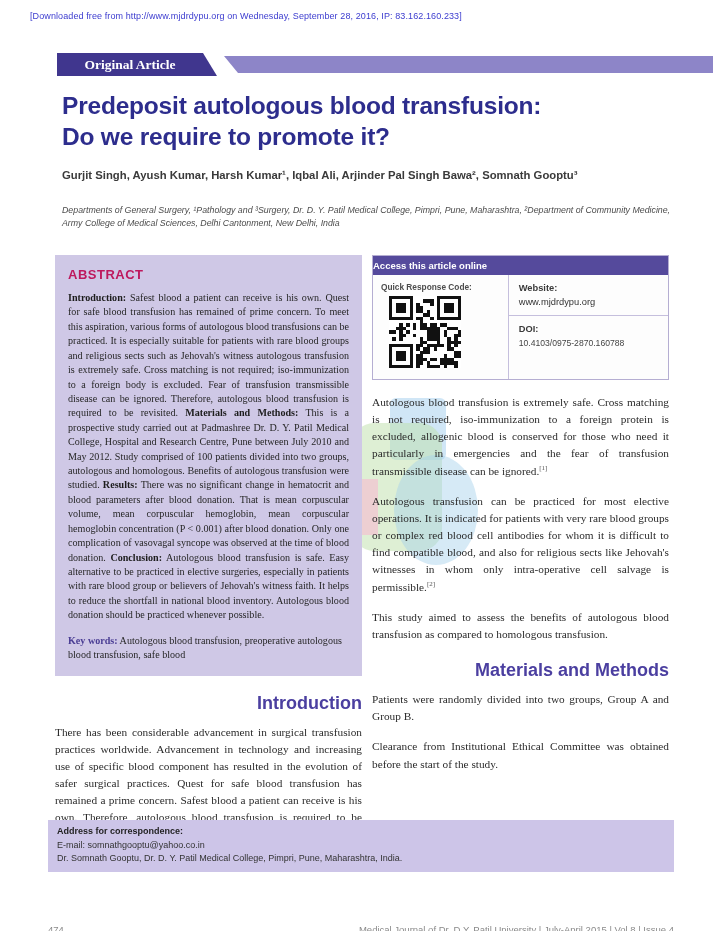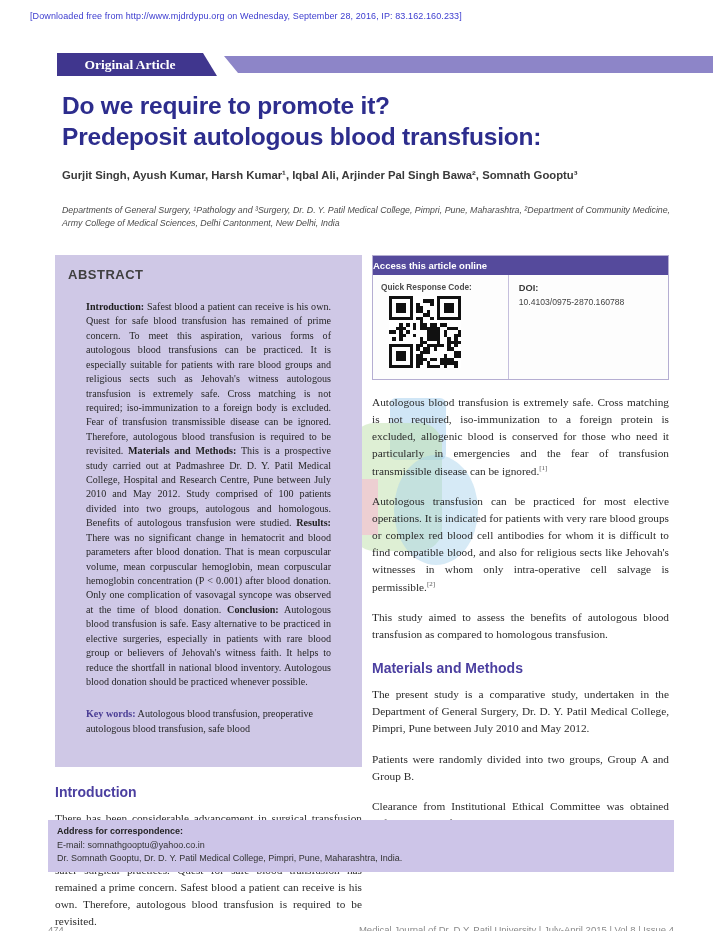--- a/index.html
+++ b/index.html
@@ -35,29 +35,29 @@
   .wm-pink{left:6px;top:86px;width:40px;height:56px;background:rgba(246,185,208,.6);}
   .wm-blue-circle{left:62px;top:62px;width:84px;height:110px;background:rgba(165,208,236,.45);border-radius:50%;}
 
   
   .leftcol{position:absolute;left:55px;top:255px;width:307px;z-index:1;}
   .rightcol{position:absolute;left:372px;top:255px;width:297px;z-index:1;}
 
   
   .abstract{background:#cfc8e6;padding:12px 13px 13px 13px;box-sizing:border-box;}
   .abstract h2{margin:0 0 9px 0;font-family:"Liberation Sans",sans-serif;font-size:13px;
-               letter-spacing:.5px;color:#404040;}
-  .abstract p{margin:18px;font-size:10.1px;line-height:1.43;text-align:justify;color:#262626;}
+               letter-spacing:.5px;color:#be185d;}
+  .abstract p{margin:0;font-size:10.1px;line-height:1.43;text-align:justify;color:#262626;}
   .abstract .kw{margin-top:11px;text-align:left;}
   .runin{font-weight:bold;color:#1d1d1d;}
   .kwlabel{font-weight:bold;color:#4a3d94;}
 
   
-  .sechead{font-family:"Liberation Sans",sans-serif;font-weight:bold;font-size:14px;color:#4b3fa0;
-           text-align:left;margin:17px 0 10px 0;}
+  .sechead{font-family:"Liberation Sans",sans-serif;font-weight:bold;font-size:18px;color:#4b3fa0;
+           text-align:right;margin:17px 0 10px 0;}
 
   .bodypara{font-size:11.3px;line-height:1.52;text-align:justify;margin:4px 0 13px 0;color:#2b2b2b;}
   .bodypara sup{font-size:7px;color:#555;}
 
   
   .accessbox{border:1px solid #b5aed2;background:#fdfdfd;}
   .accessbox .hdr{background:#554a9c;color:#ffffff;font-family:"Liberation Sans",sans-serif;
                   font-weight:bold;font-size:9.5px;text-align:left;padding:4px 0;}
   .accessbody{display:flex;}
   .qrcell{width:46%;border-right:1px solid #c5bfdd;padding:7px 8px;box-sizing:border-box;}
@@ -87,22 +87,22 @@
 <div class="page">
 
   <div class="topline">[Downloaded free from http://www.mjdrdypu.org on Wednesday, September 28, 2016, IP: 83.162.160.233]</div>
 
   <div class="banner-dark">
     <span>Original Article</span>
   </div>
   <div class="banner-ribbon"></div>
 
   <div class="title">
+    <div>Predeposit autologous blood transfusion:</div>
     <div>Do we require to promote it?</div>
-    <div>Predeposit autologous blood transfusion:</div>
   </div>
 
   <div class="authors">Gurjit Singh, Ayush Kumar, Harsh Kumar¹, Iqbal Ali, Arjinder Pal Singh Bawa², Somnath Gooptu³</div>
   <div class="affils">Departments of General Surgery, ¹Pathology and ³Surgery, Dr. D. Y. Patil Medical College, Pimpri, Pune, Maharashtra, ²Department of Community Medicine, Army College of Medical Sciences, Delhi Cantonment, New Delhi, India</div>
 
   <div class="watermark">
     <div class="wm wm-blue-sq"></div>
     <div class="wm wm-green"></div>
     <div class="wm wm-pink"></div>
     <div class="wm wm-blue-circle"></div>
@@ -255,37 +255,40 @@
               <rect x="8" y="20" width="1" height="1"></rect>
               <rect x="11" y="20" width="1" height="1"></rect>
               <rect x="12" y="20" width="1" height="1"></rect>
               <rect x="13" y="20" width="1" height="1"></rect>
               <rect x="14" y="20" width="1" height="1"></rect>
               <rect x="16" y="20" width="1" height="1"></rect>
               <rect x="19" y="20" width="1" height="1"></rect>
             </svg>
         </div>
         <div class="infocell">
+          <div class="inforow first">
+            <div class="lbl">Website:</div>
+            <div>www.mjdrdypu.org</div>
+          </div>
           <div class="inforow">
             <div class="lbl">DOI:</div>
             <div class="doi-val">10.4103/0975-2870.160788</div>
           </div>
         </div>
       </div>
     </div>
 
     <p class="bodypara" style="margin-top:14px;"><span>Autologous blood transfusion is extremely safe. Cross matching is not required, iso-immunization to a foreign protein is excluded, allogenic blood is conserved for those who need it particularly in emergencies and the fear of transfusion transmissible disease can be ignored.</span><sup>[1]</sup></p>
 
     <p class="bodypara"><span>Autologous transfusion can be practiced for most elective operations. It is indicated for patients with very rare blood groups or complex red blood cell antibodies for whom it is difficult to find compatible blood, and also for religious sects like Jehovah's witnesses in whom only intra-operative cell salvage is permissible.</span><sup>[2]</sup></p>
 
     <p class="bodypara">This study aimed to assess the benefits of autologous blood transfusion as compared to homologous transfusion.</p>
 
     <div class="sechead">Materials and Methods</div>
 
-    <p class="bodypara">The present study is a comparative study, undertaken in the Department of General Surgery, Dr. D. Y. Patil Medical College, Pimpri, Pune between July 2010 and May 2012.</p>
     <p class="bodypara">Patients were randomly divided into two groups, Group A and Group B.</p>
     <p class="bodypara">Clearance from Institutional Ethical Committee was obtained before the start of the study.</p>
   </div>
 
   <div class="corr">
     <div class="lbl">Address for correspondence:</div>
     <div>E-mail: somnathgooptu@yahoo.co.in</div>
     <div>Dr. Somnath Gooptu, Dr. D. Y. Patil Medical College, Pimpri, Pune, Maharashtra, India.</div>
   </div>
 

